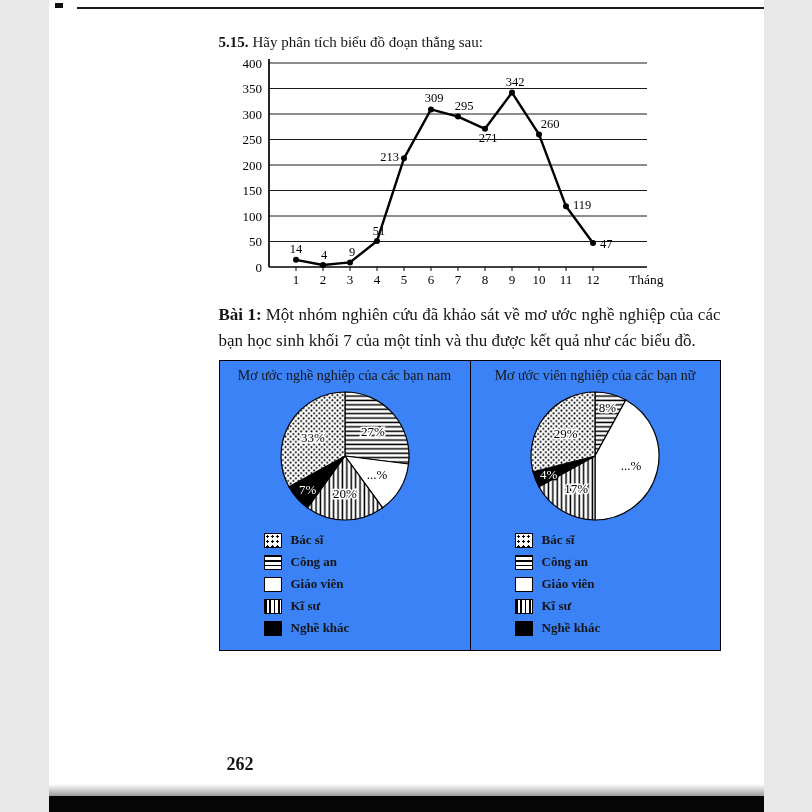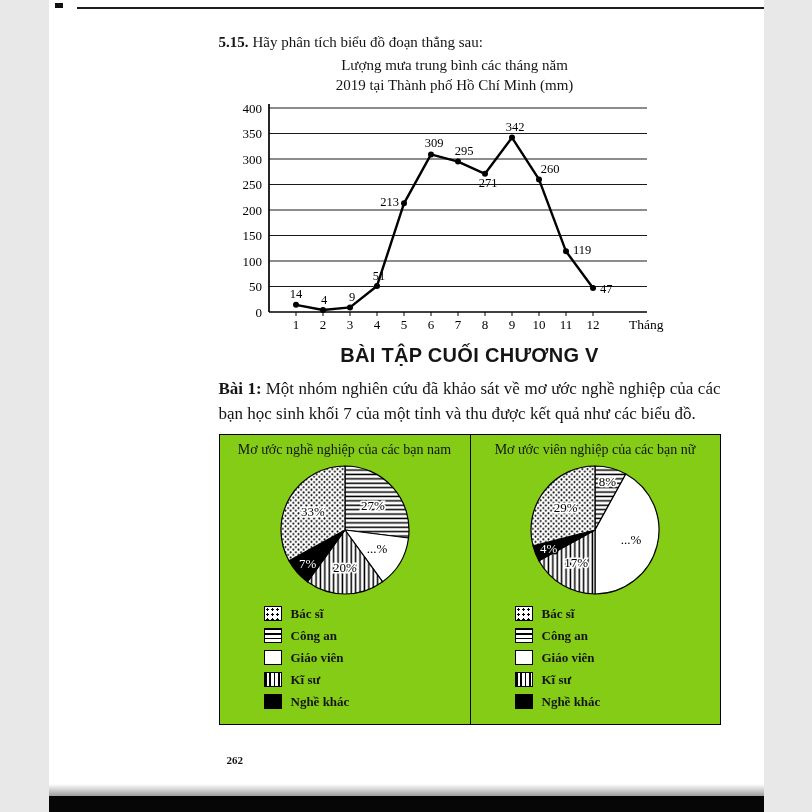--- a/index.html
+++ b/index.html
@@ -24,50 +24,46 @@
     .chart-title{width:440px;margin:4px 0 0 16px;text-align:center;font-size:15px;line-height:1.35;}
     #line-chart-svg{display:block;margin:2px 0 0 2px;}
     svg text{font-family:"Liberation Serif", serif;}
     .chapter-heading{
       margin:6px 0 0;font-family:"Liberation Sans", sans-serif;
       font-size:20px;font-weight:bold;text-align:center;letter-spacing:0.3px;
     }
     .problem{margin:9px 0 0;font-size:17px;line-height:1.5;text-align:justify;}
     .problem b{margin-right:4px;}
     .subtitle{margin:8px 0 0;font-size:15px;}
-    .pie-box{margin-top:7px;border:1.6px solid #000;display:flex;background:#84cc16;}
+    .pie-box{margin-top:7px;border:1.6px solid #000;display:flex;background:#3b82f6;}
     .pie-panel{width:50%;box-sizing:border-box;padding:7px 4px 8px;}
     .pie-panel.right{border-left:1.6px solid #000;}
     .pie-title{font-size:14px;text-align:center;white-space:nowrap;}
     svg.pie{display:block;margin:2px auto 0;}
     .legend{margin:4px 0 0 40px;}
     .legend-row{display:flex;align-items:center;gap:9px;margin:6px 0;}
     .swatch{width:18px;height:15px;border:1.2px solid #000;background:#fff;flex:0 0 auto;box-sizing:border-box;}
     .swatch.dots{background-image:radial-gradient(#000 1px, transparent 1.2px);background-size:5px 5px;}
     .swatch.hstripes{background-image:repeating-linear-gradient(to bottom,#000 0,#000 1.5px,#fff 1.5px,#fff 4.4px);}
     .swatch.vstripes{background-image:repeating-linear-gradient(to right,#000 0,#000 1.5px,#fff 1.5px,#fff 4.4px);}
     .swatch.black{background:#000;}
     .legend-label{font-size:13px;font-weight:bold;}
-    .page-number{position:absolute;left:178px;top:754px;font-size:11px;font-weight:bold;}
+    .page-number{position:absolute;left:178px;top:754px;font-size:18px;font-weight:bold;}
   </style>
 </head>
 <body>
 
 <div class="page">
   <div class="top-line"></div>
   <div class="top-dot"></div>
 
   <div class="content">
 
     <p class="exercise"><b>5.15.</b><span>Hãy phân tích biểu đồ đoạn thẳng sau:</span></p>
 
-    <div class="chart-title">
-      <div>Lượng mưa trung bình các tháng năm</div>
-      <div>2019 tại Thành phố Hồ Chí Minh (mm)</div>
-    </div>
 
     <svg id="line-chart-svg" viewBox="0 0 470 240" width="470" height="240">
         <line x1="48" y1="214" x2="426" y2="214" stroke="#000" stroke-width="1.7"></line>
         <text x="41" y="218.5" text-anchor="end" font-size="13">0</text>
         <line x1="48" y1="188.5" x2="426" y2="188.5" stroke="#000" stroke-width="0.9"></line>
         <text x="41" y="193" text-anchor="end" font-size="13">50</text>
         <line x1="48" y1="163" x2="426" y2="163" stroke="#000" stroke-width="0.9"></line>
         <text x="41" y="167.5" text-anchor="end" font-size="13">100</text>
         <line x1="48" y1="137.5" x2="426" y2="137.5" stroke="#000" stroke-width="0.9"></line>
         <text x="41" y="142" text-anchor="end" font-size="13">150</text>
@@ -127,21 +123,20 @@
         <circle cx="291" cy="39.58000000000001" r="3" fill="#000"></circle>
         <text x="294" y="32.58000000000001" text-anchor="middle" font-size="12.5">342</text>
         <circle cx="318" cy="81.4" r="3" fill="#000"></circle>
         <text x="329" y="75.4" text-anchor="middle" font-size="12.5">260</text>
         <circle cx="345" cy="153.31" r="3" fill="#000"></circle>
         <text x="352" y="156.31" text-anchor="start" font-size="12.5">119</text>
         <circle cx="372" cy="190.03" r="3" fill="#000"></circle>
         <text x="379" y="195.03" text-anchor="start" font-size="12.5">47</text>
       </svg>
 
-    <h2 class="chapter-heading">BÀI TẬP CUỐI CHƯƠNG V</h2>
 
     <p class="problem"><b>Bài 1:</b><span>Một nhóm nghiên cứu đã khảo sát về mơ ước nghề nghiệp của  các bạn học sinh khối 7 của một tỉnh và thu được kết quả như các biểu đồ.</span></p>
 
 
     <div class="pie-box">
       <div class="pie-panel">
         <div class="pie-title">Mơ ước nghề nghiệp của các bạn nam</div>
         <svg class="pie" id="pie-nam" viewBox="0 0 210 140" width="210" height="140">
             <defs>
               <pattern id="pnam-dots" width="5.2" height="5.2" patternUnits="userSpaceOnUse">

